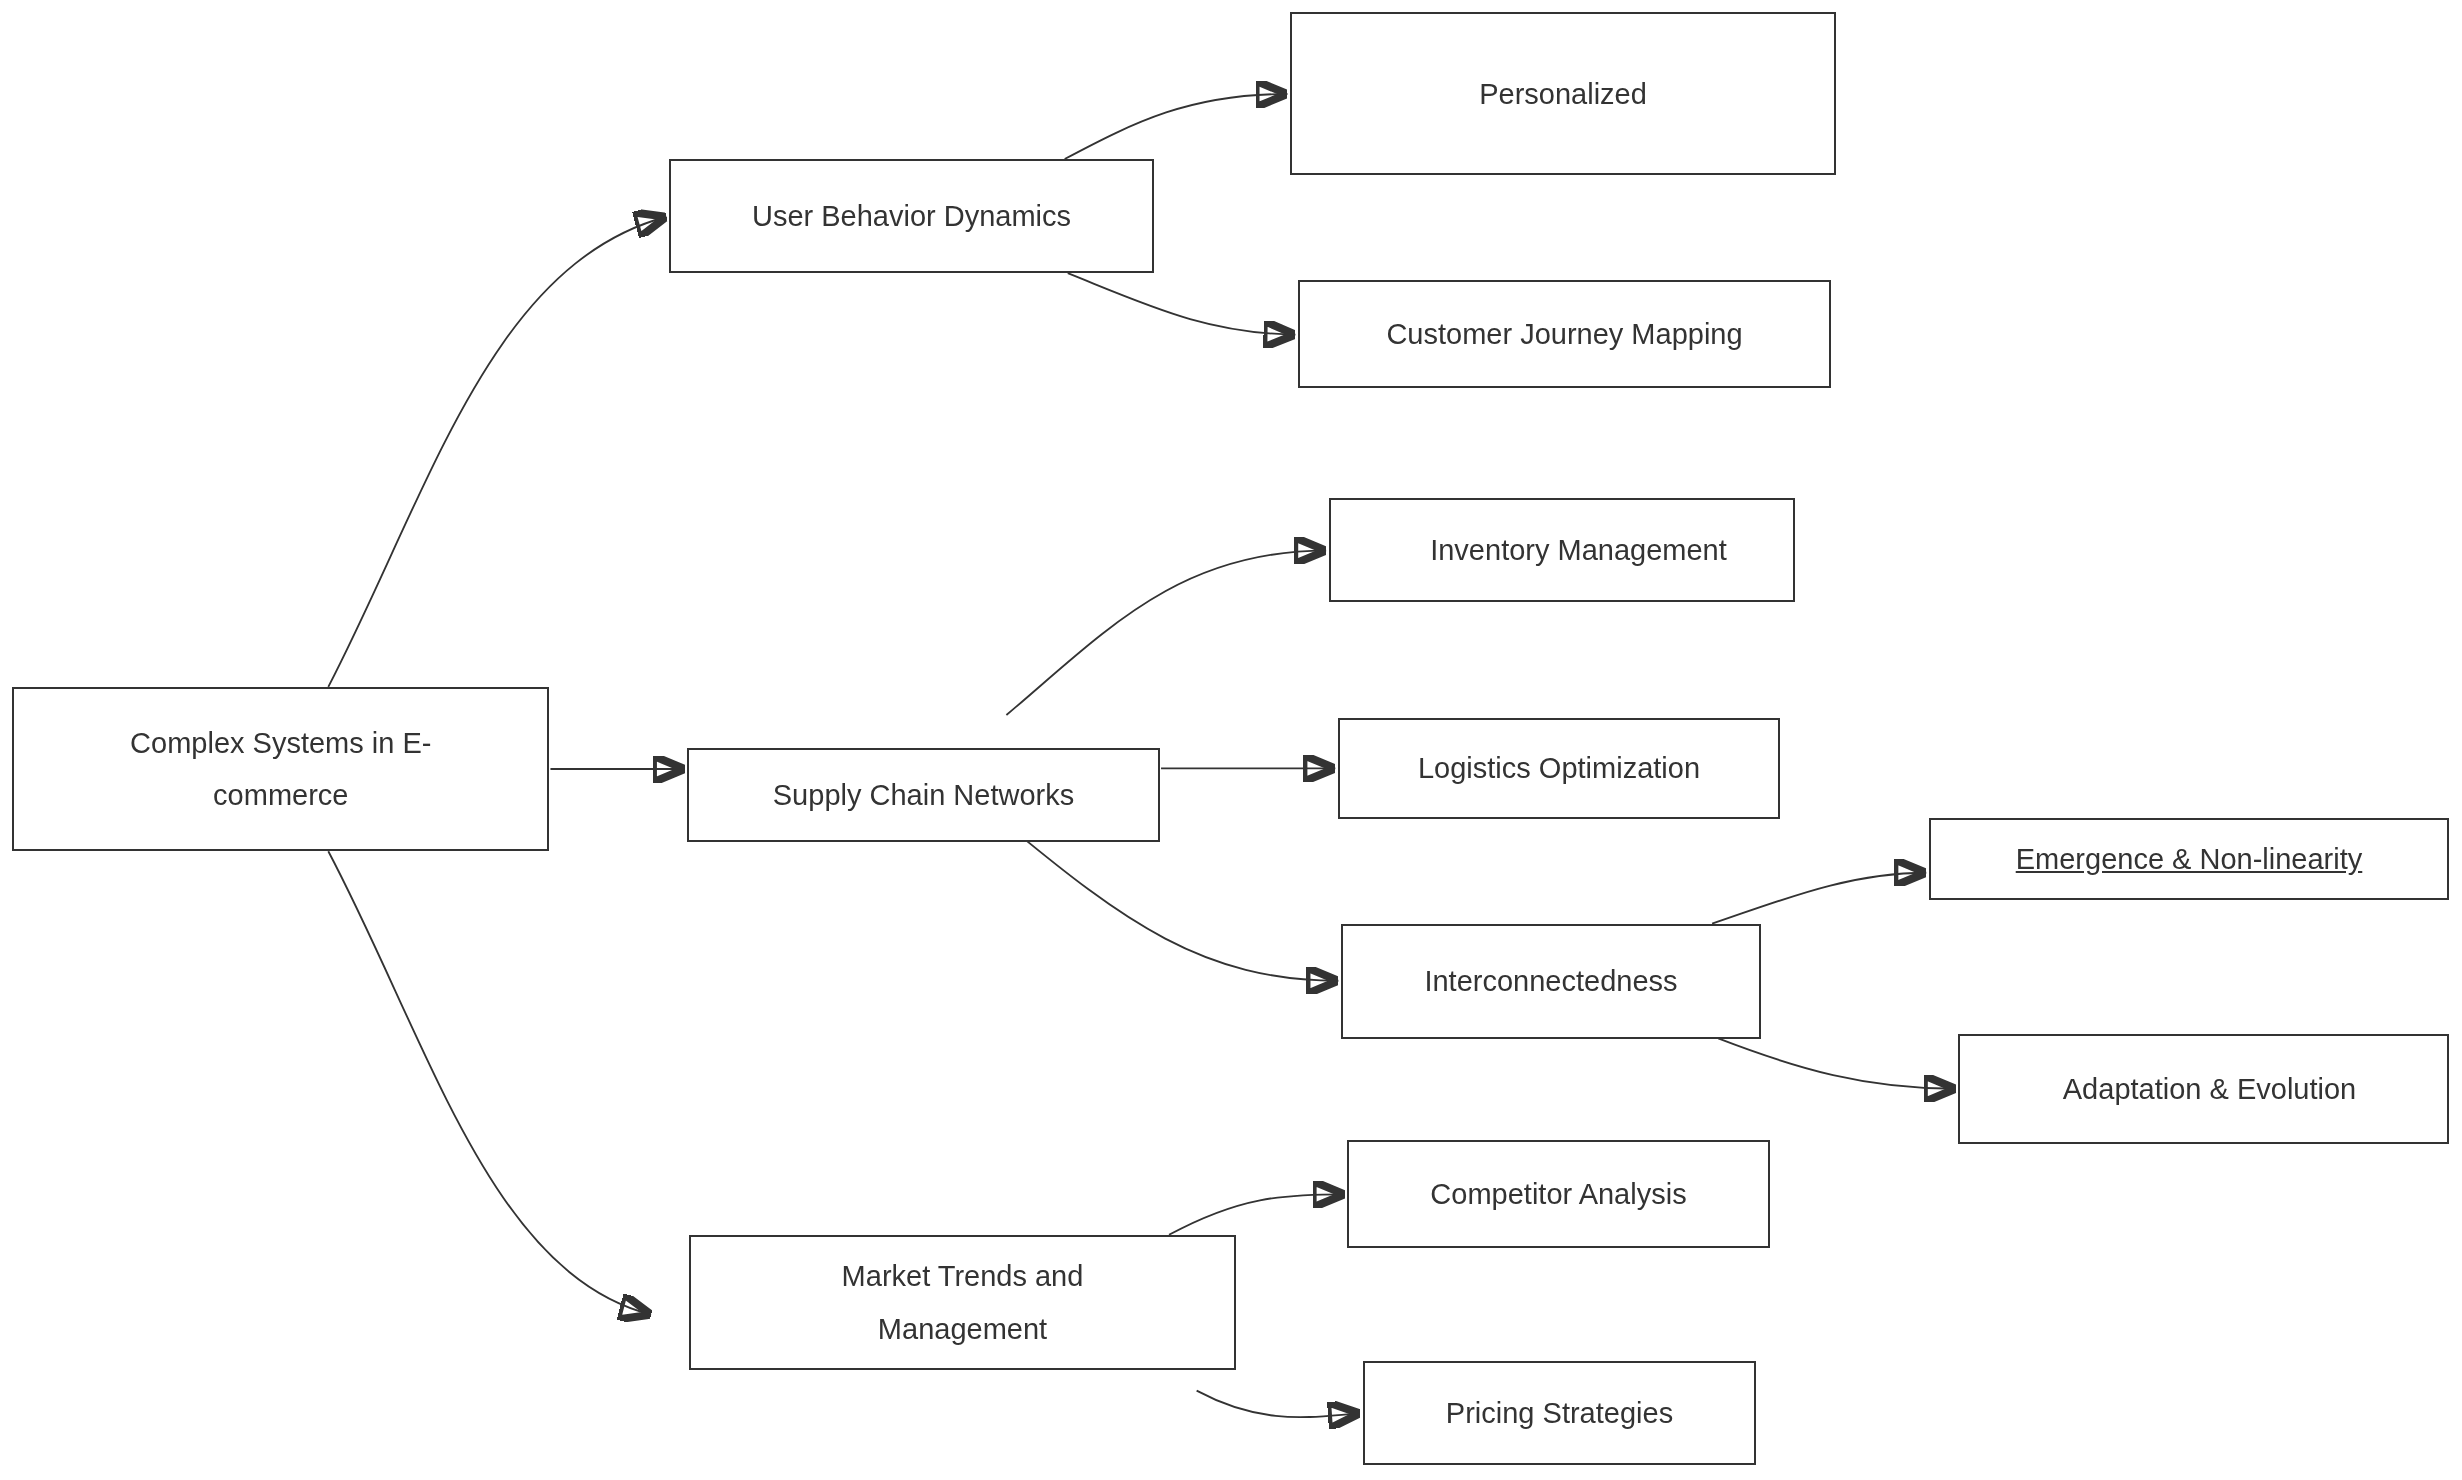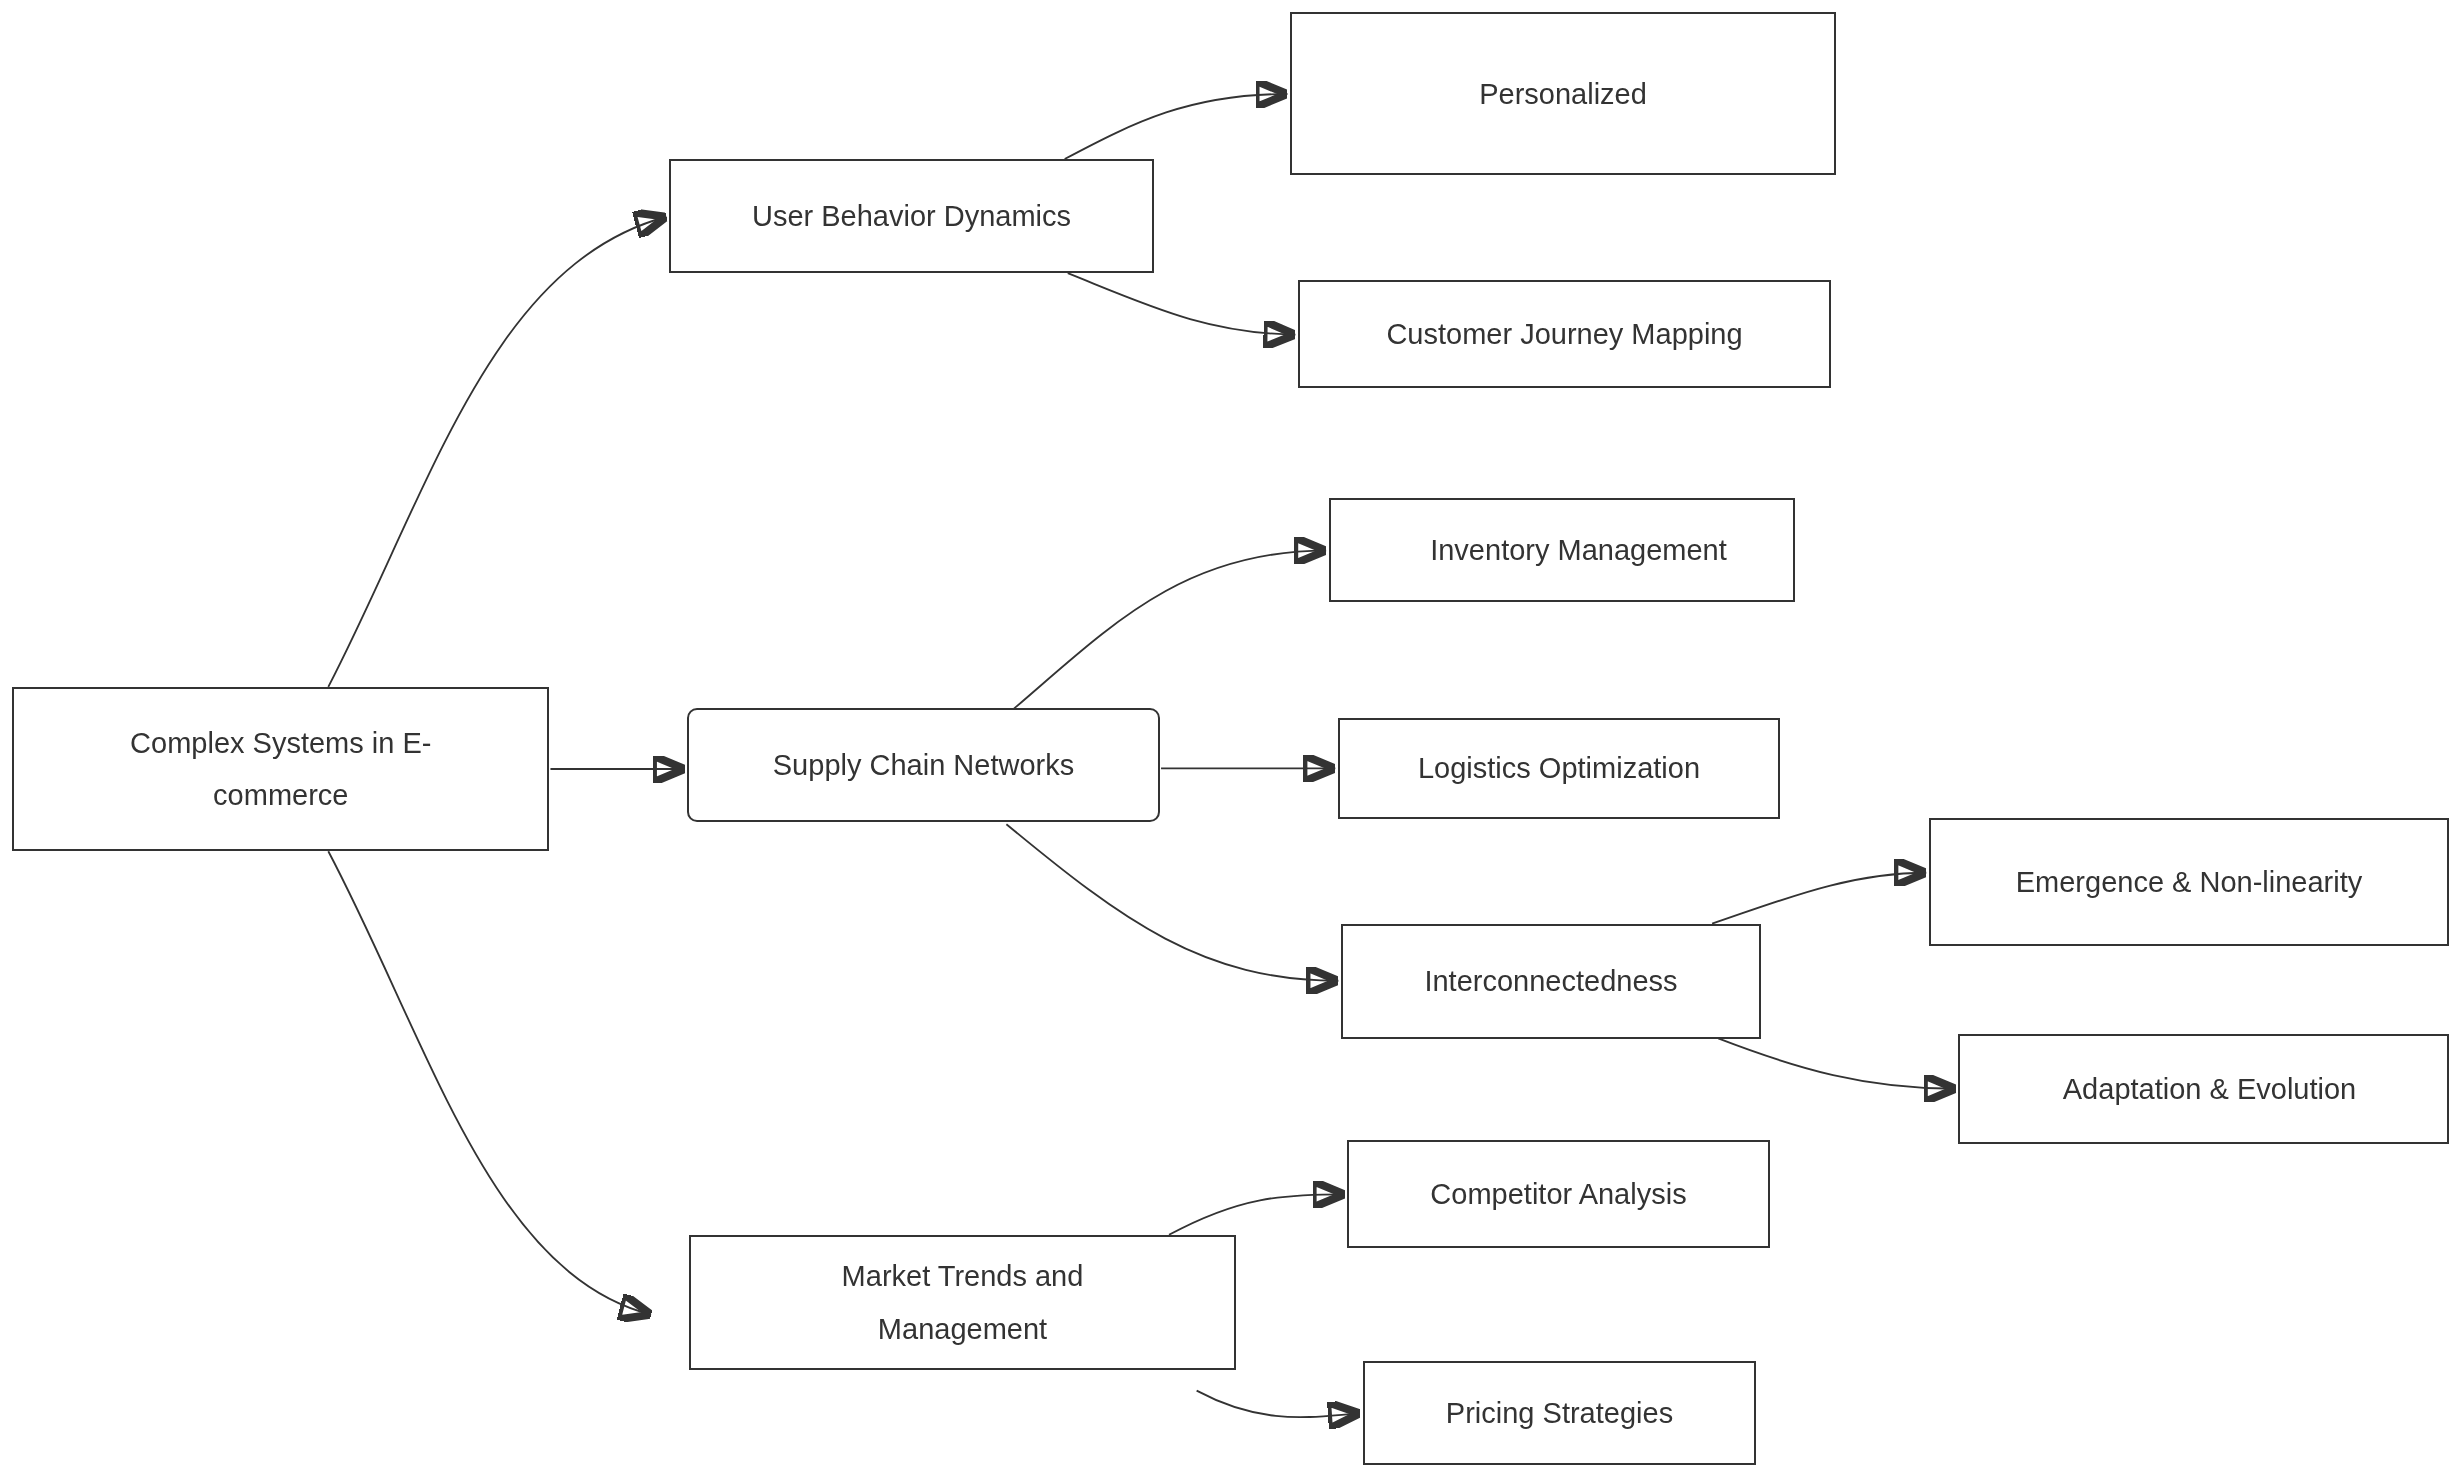--- a/index.html
+++ b/index.html
@@ -77,41 +77,41 @@
       <div class="node" style="left: 1290px; top: 12.3px; width: 546px; height: 163px;">
         <div class="label">
           <span class="line">Personalized</span>
         </div>
       </div>
       <div class="node" style="left: 1298px; top: 280px; width: 533px; height: 108px;">
         <div class="label">
           <span class="line">Customer Journey Mapping</span>
         </div>
       </div>
-      <div class="node" style="left: 687px; top: 708px; width: 473px; height: 114px; border-radius: 10px;">
+      <div class="node" style="left: 687px; top: 748px; width: 473px; height: 94px;">
         <div class="label">
           <span class="line">Supply Chain Networks</span>
         </div>
       </div>
       <div class="node" style="left: 1329px; top: 498px; width: 466px; height: 104px; padding-left: 33px;">
         <div class="label">
           <span class="line">Inventory Management</span>
         </div>
       </div>
       <div class="node" style="left: 1338px; top: 718px; width: 442px; height: 101px;">
         <div class="label">
           <span class="line">Logistics Optimization</span>
         </div>
       </div>
       <div class="node" style="left: 1341px; top: 924px; width: 420px; height: 115px;">
         <div class="label">
           <span class="line">Interconnectedness</span>
         </div>
       </div>
-      <div class="node" style="left: 1929px; top: 818px; width: 520px; height: 128px;">
+      <div class="node" style="left: 1929px; top: 818px; width: 520px; height: 82px; text-decoration: underline;">
         <div class="label">
           <span class="line">Emergence &amp; Non-linearity</span>
         </div>
       </div>
       <div class="node" style="left: 1958px; top: 1034px; width: 491px; height: 110px; padding-left: 12px;">
         <div class="label">
           <span class="line">Adaptation &amp; Evolution</span>
         </div>
       </div>
       <div class="node" style="left: 689px; top: 1235px; width: 547px; height: 135px; text-align: center;">

